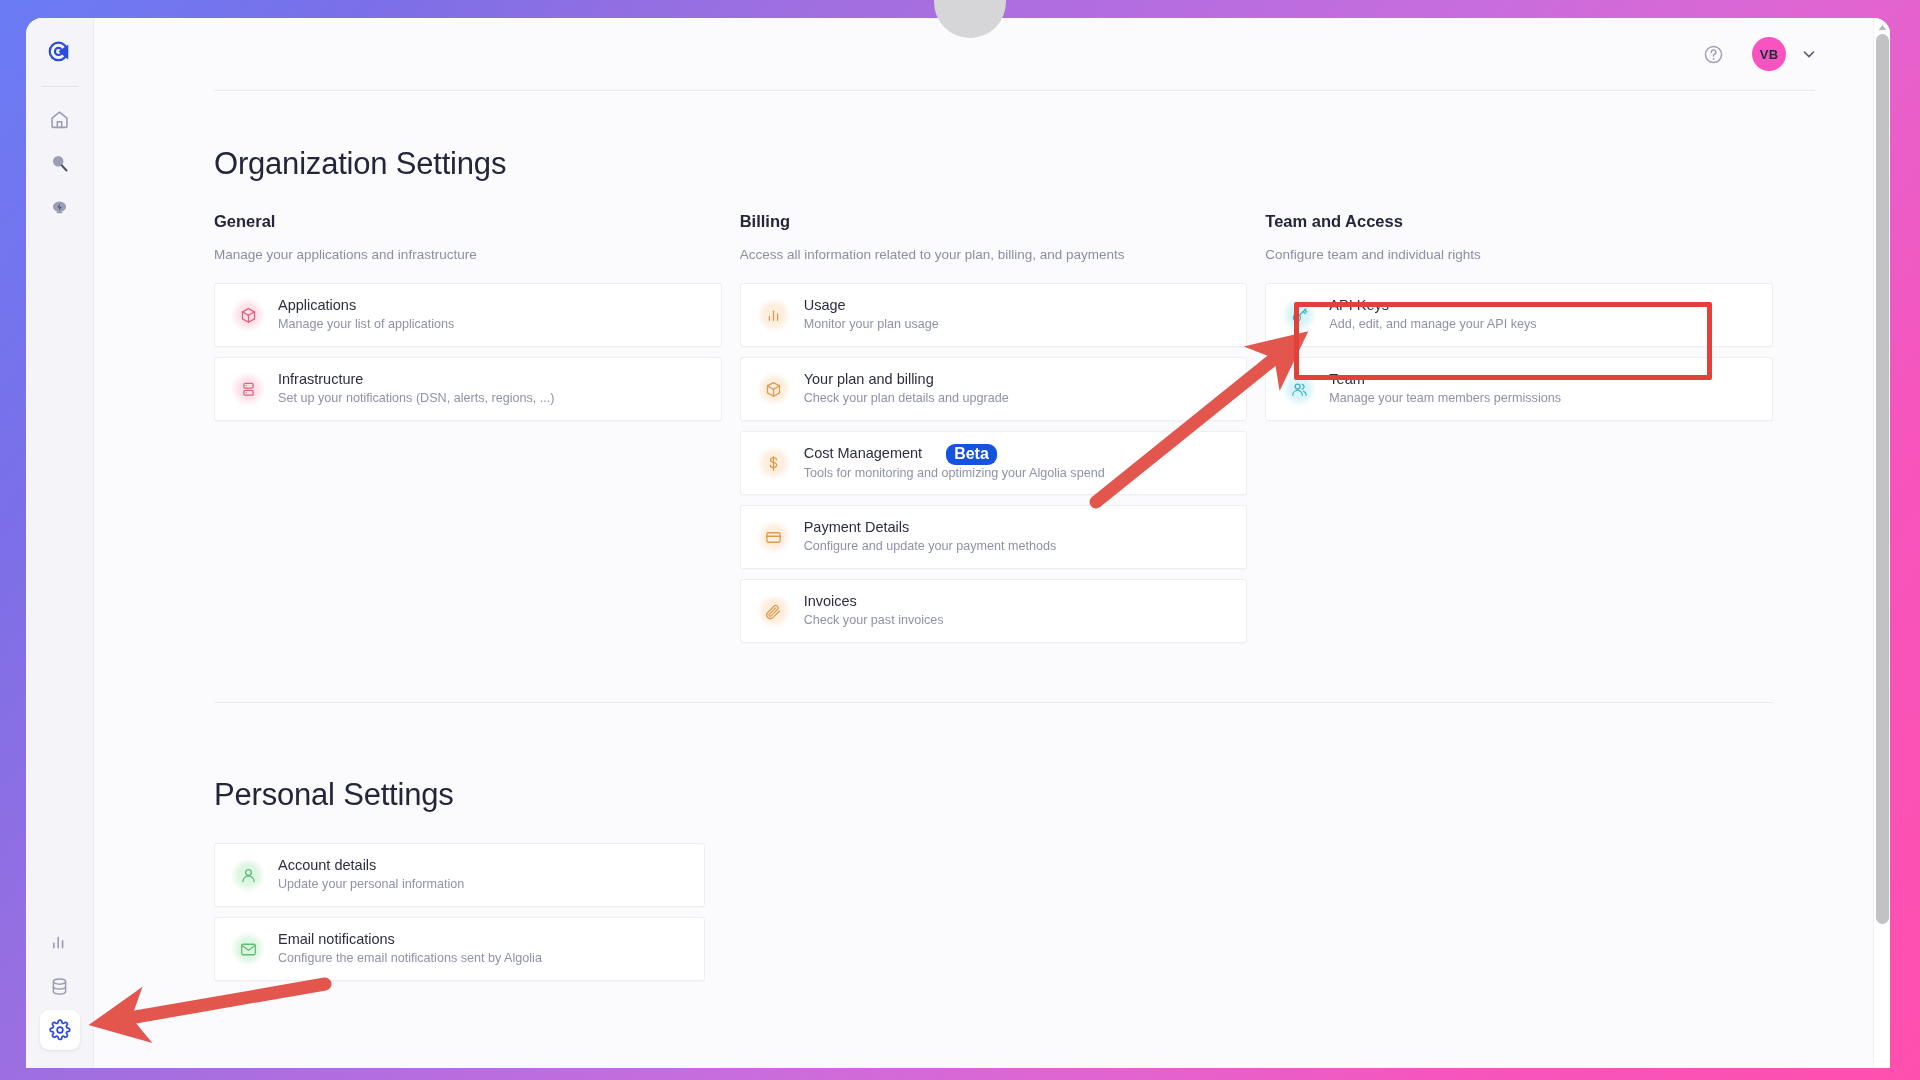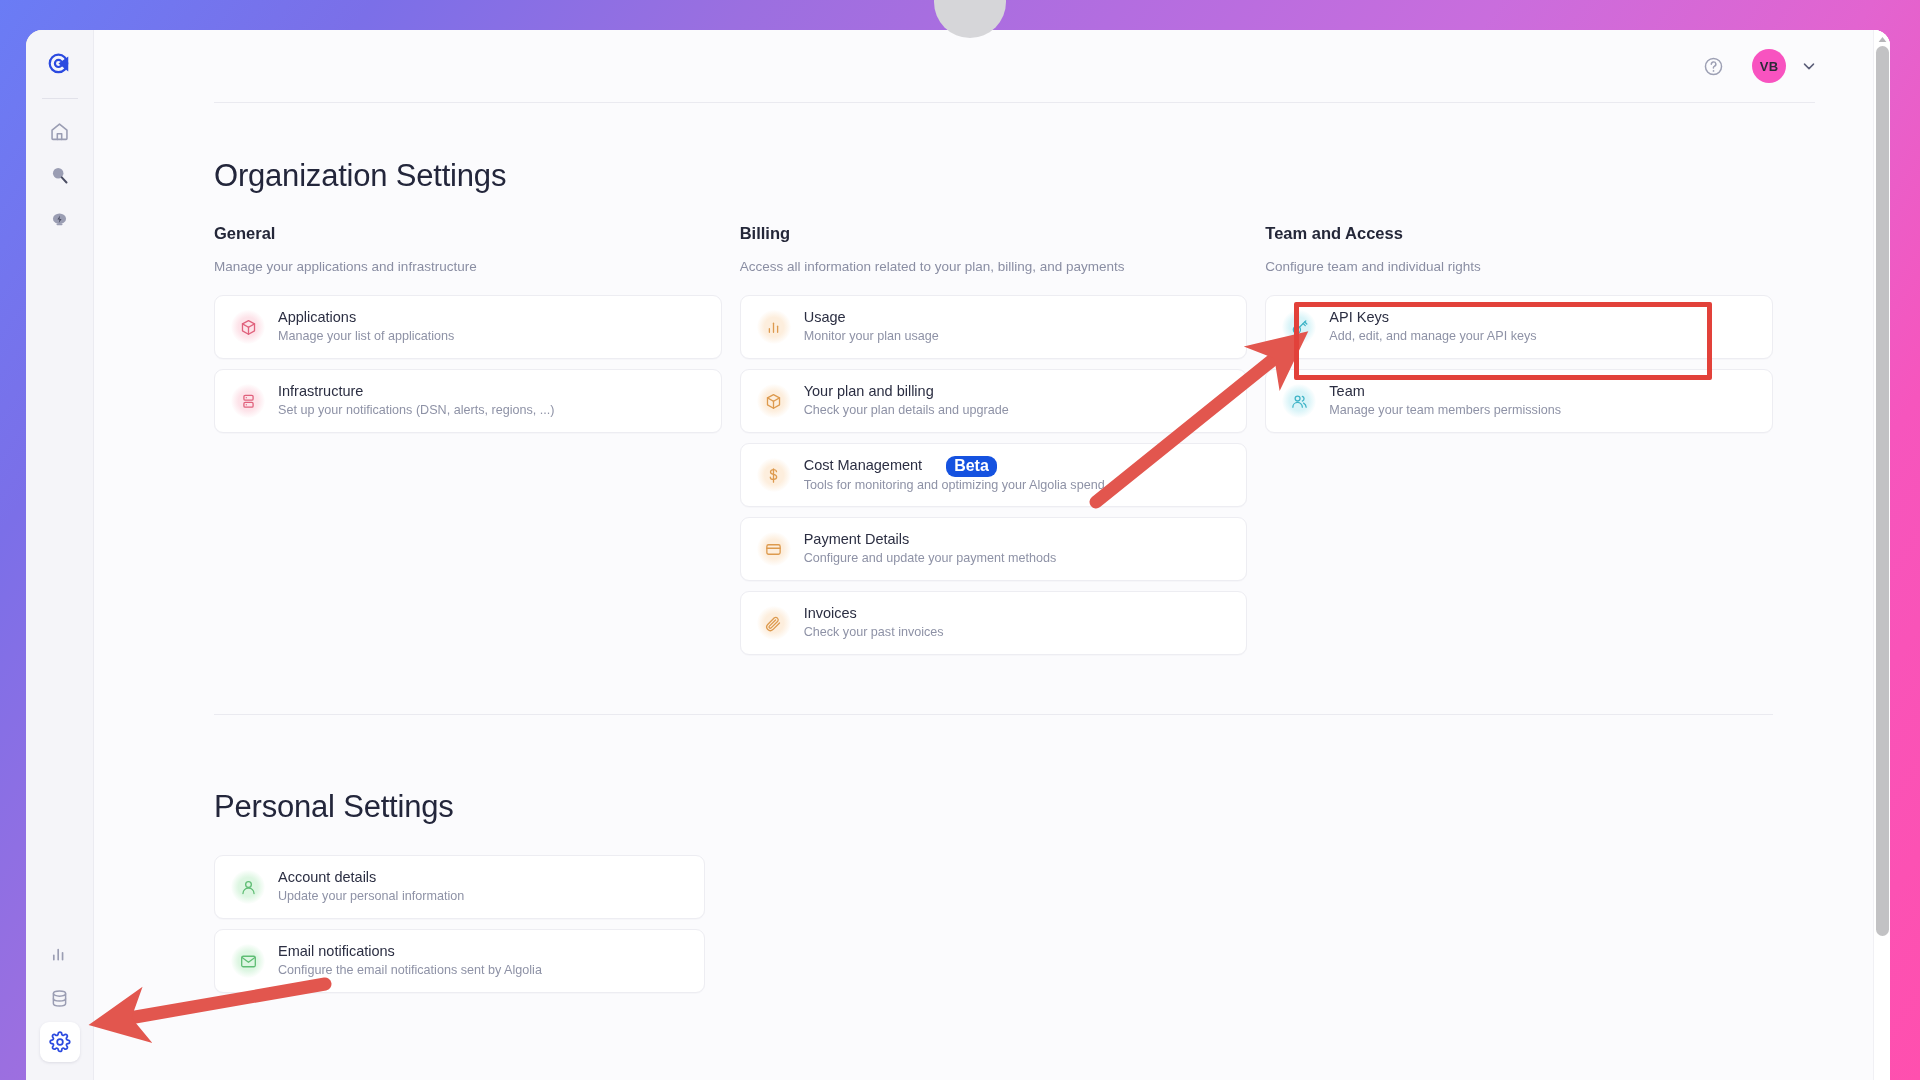--- a/index.html
+++ b/index.html
@@ -12,21 +12,21 @@
     background: linear-gradient(125deg,
       #6a7cf5 0%, #7b6fe8 14%, #9b6fe0 28%,
       #b36de0 42%, #c96ddd 56%, #e264d0 70%,
       #f655bd 82%, #ff4fae 100%);
     position: relative;
   }
 
   
   #app-window {
     position: absolute;
-    left: 26px; top: 30px;
+    left: 26px; top: 18px;
     width: 1864px; height: 1050px;
     background: #fef9c3;
     border-radius: 16px 16px 0 0;
     overflow: hidden;
     display: flex;
   }
 
   
   #sidebar {
     width: 68px; height: 100%;
@@ -110,21 +110,21 @@
     margin-bottom: 16px;
   }
   p.section-sub {
     font-size: 13.5px; color: #8a8ea3; font-weight: 400;
     margin-bottom: 21px;
   }
 
   .card {
     background: #ffffff;
     border: 1px solid #ededf2;
-    border-radius: 9px;
+    border-radius: 3px;
     height: 64px;
     display: flex; align-items: center;
     padding-left: 16px;
     margin-bottom: 10px;
     cursor: pointer;
     box-shadow: 0 1px 1px rgba(40,40,70,.022);
     text-align: center;
   }
   .card-icon {
     width: 34px; height: 34px; border-radius: 50%;

